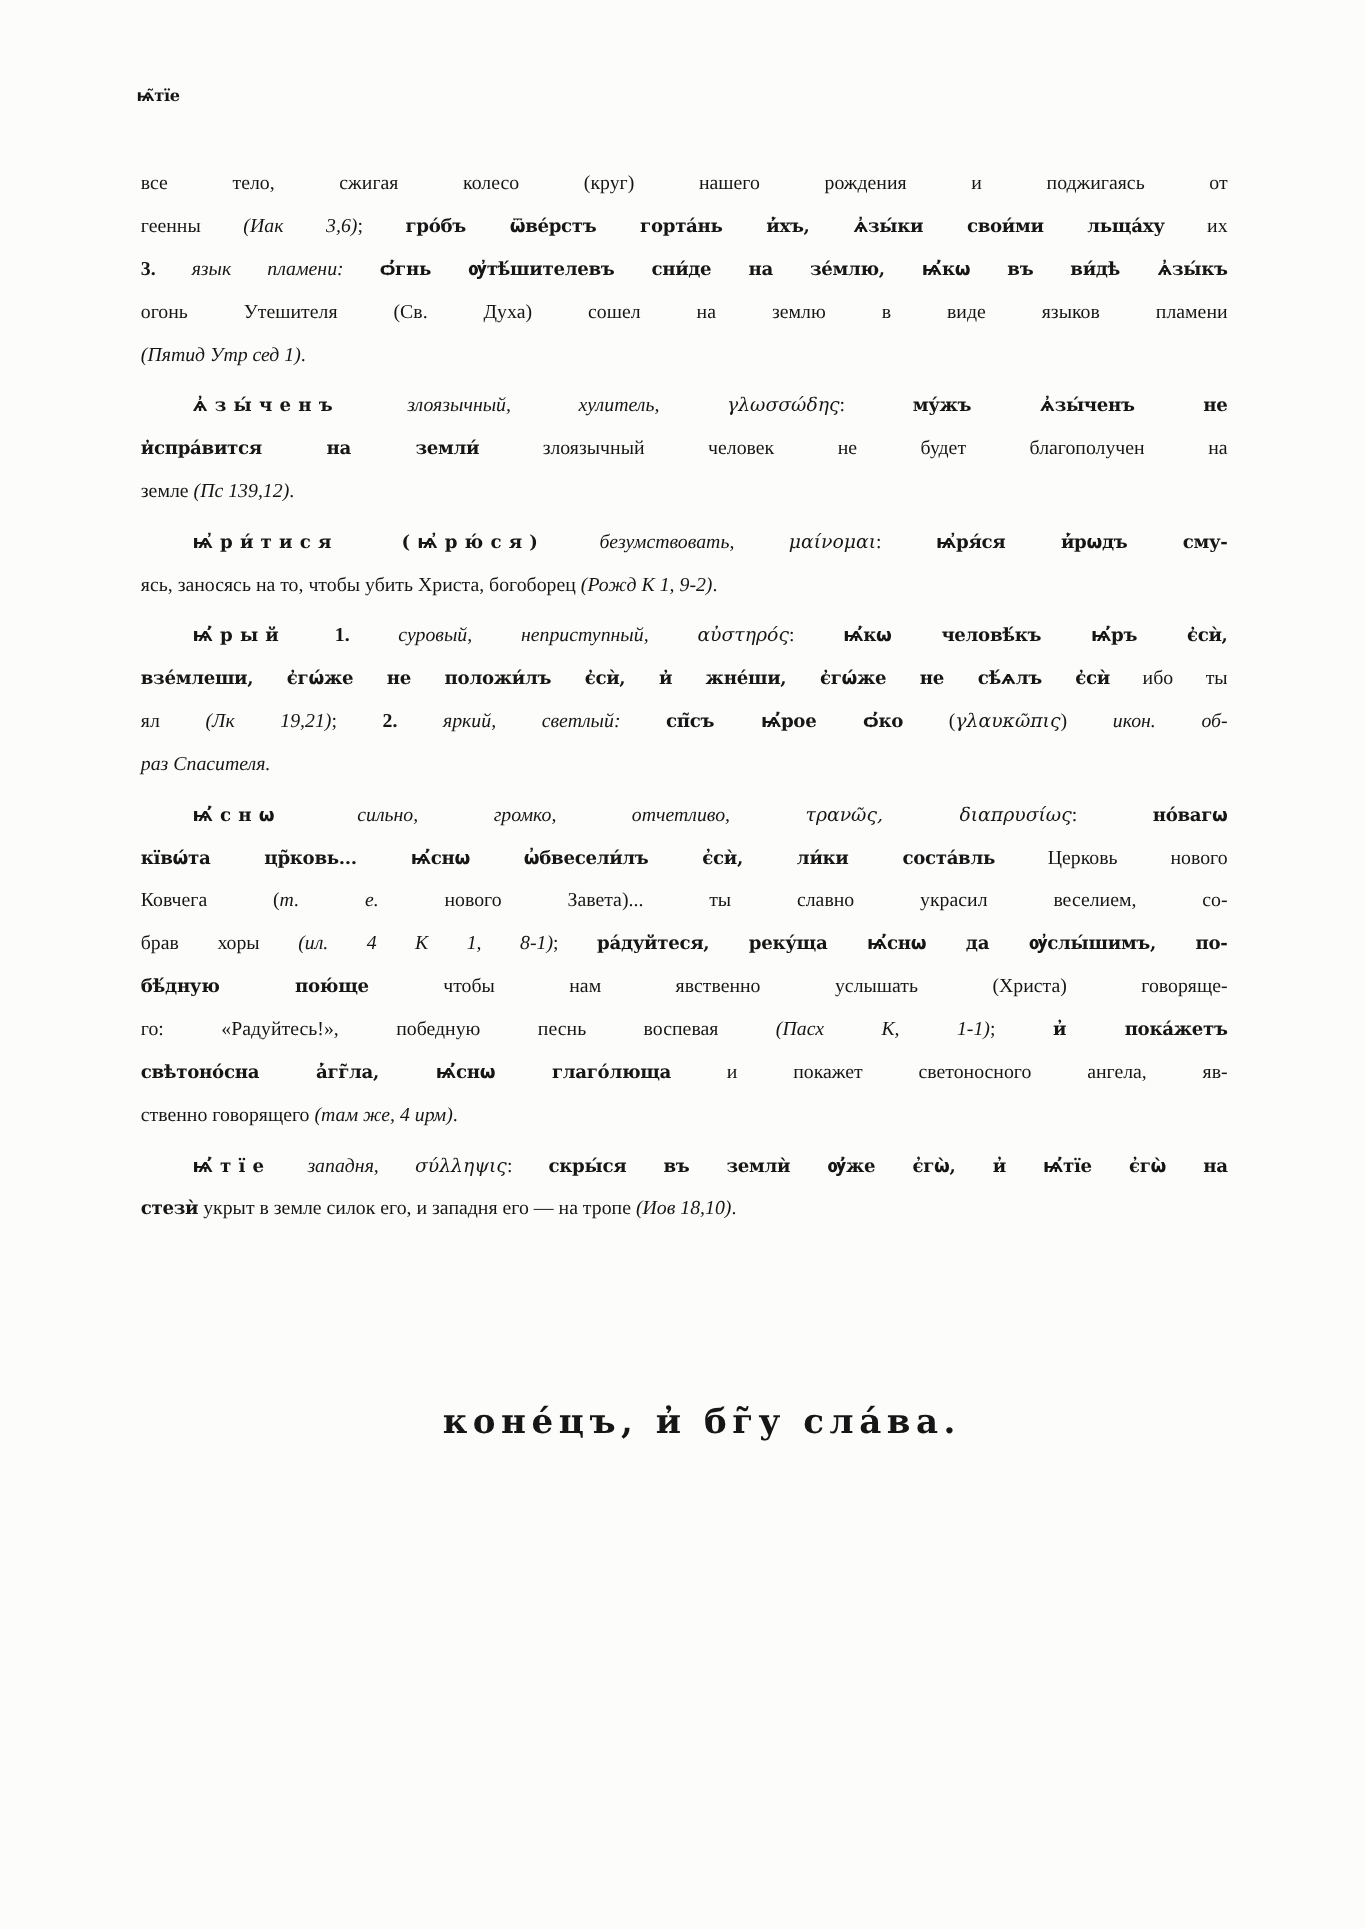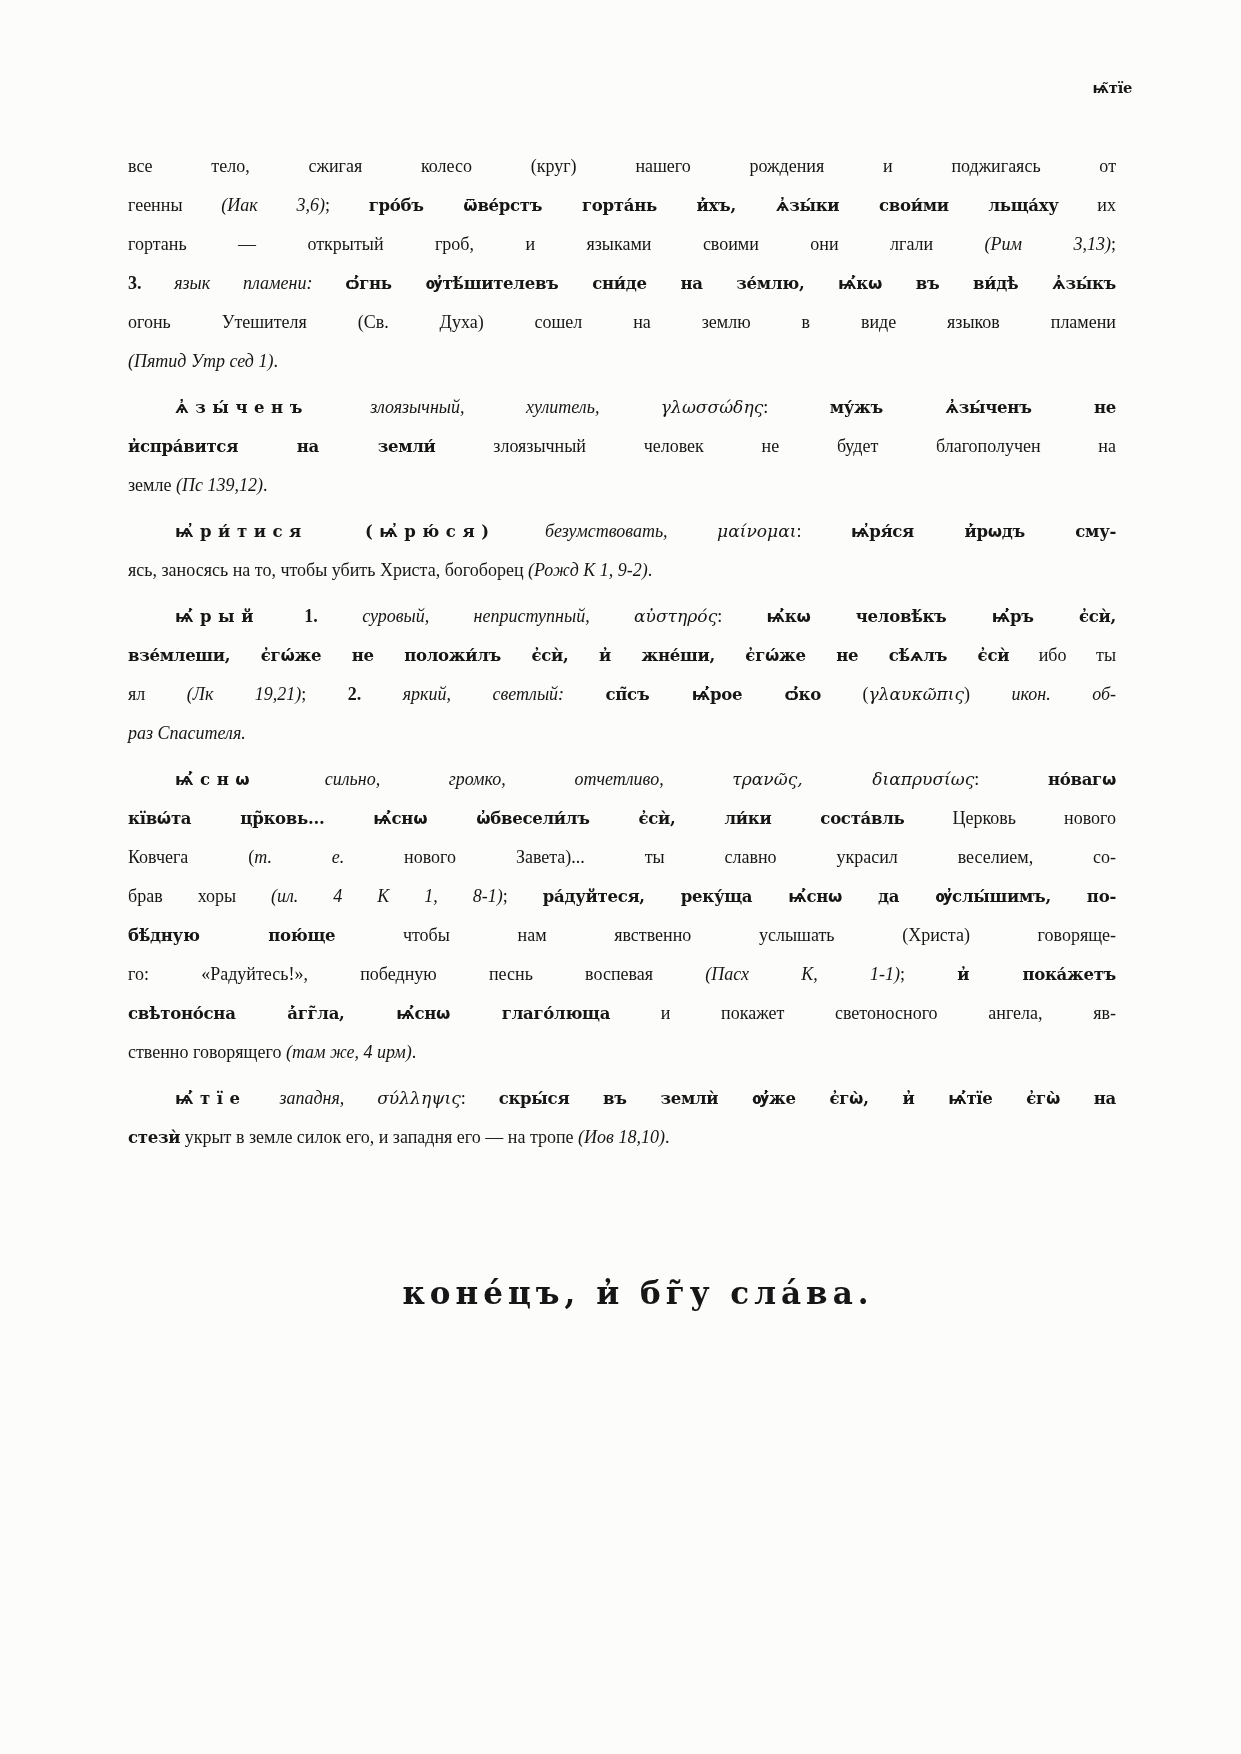--- a/index.html
+++ b/index.html
@@ -5,22 +5,21 @@
   html,body { margin:0; padding:0; }
   body {
     width:1241px; height:1754px;
     background:#fcfcfa;
     position:relative;
     font-family:"Liberation Serif","DejaVu Serif",serif;
     color:#161616;
     overflow:hidden;
   }
   .running-head {
-    position:absolute; top:70px; left:144px; width:988px;
-    text-align:right;
+    position:absolute; top:70px; left:124px; width:988px;
     font-size:29px; line-height:36px;
   }
   .text-block {
     position:absolute; top:147px; left:128px; width:988px;
   }
   .line {
     font-size:18px;
     height:39px; line-height:39px;
     text-align:justify;
     text-align-last:justify;
@@ -61,21 +60,20 @@
   }
 </style>
 </head>
 <body>
 
 <div class="running-head cs">ѩ̃тїе</div>
 
 <div class="text-block">
     <div class="line"><span class="s-r">все тело, сжигая колесо (круг) нашего рождения и поджигаясь от</span></div>
     <div class="line"><span class="s-r">геенны </span><span class="s-i">(Иак 3,6)</span><span class="s-r">; </span><span class="s-c">гро́бъ ѿве́рстъ горта́нь и̓́хъ, ѧ̓зы́ки свои́ми льща́ху</span><span class="s-r"> их</span></div>
-    <div class="line"><span class="s-r">гортань — открытый гроб, и языками своими они лгали </span><span class="s-i">(Рим 3,13)</span><span class="s-r">;</span></div>
     <div class="line"><span class="s-n">3. </span><span class="s-i">язык пламени: </span><span class="s-c">ѻ̓́гнь ѹ̓тѣ́шителевъ сни́де на зе́млю, ѩ̓́кѡ въ ви́дѣ ѧ̓зы́къ</span></div>
     <div class="line"><span class="s-r">огонь Утешителя (Св. Духа) сошел на землю в виде языков пламени</span></div>
     <div class="line last"><span class="s-i">(Пятид Утр сед 1)</span><span class="s-r">.</span></div>
     <div class="line ind gap"><span class="s-h">ѧ̓зы́ченъ</span><span class="s-r">  </span><span class="s-i">злоязычный, хулитель, </span><span class="s-g">γλωσσώδης</span><span class="s-r">: </span><span class="s-c">му́жъ ѧ̓зы́ченъ не</span></div>
     <div class="line"><span class="s-c">и̓спра́вится на земли́</span><span class="s-r"> злоязычный человек не будет благополучен на</span></div>
     <div class="line last"><span class="s-r">земле </span><span class="s-i">(Пс 139,12)</span><span class="s-r">.</span></div>
     <div class="line ind gap"><span class="s-h">ѩ̓ри́тися (ѩ̓рю́ся)</span><span class="s-r">  </span><span class="s-i">безумствовать, </span><span class="s-g">μαίνομαι</span><span class="s-r">: </span><span class="s-c">ѩ̓ря́ся и̓́рѡдъ сму-</span></div>
     <div class="line last"><span class="s-r">ясь, заносясь на то, чтобы убить Христа, богоборец </span><span class="s-i">(Рожд К 1, 9-2)</span><span class="s-r">.</span></div>
     <div class="line ind gap"><span class="s-h">ѩ̓́рый</span><span class="s-r">  </span><span class="s-n">1. </span><span class="s-i">суровый, неприступный, </span><span class="s-g">αὐστηρός</span><span class="s-r">: </span><span class="s-c">ѩ̓́кѡ человѣ́къ ѩ̓́ръ є̓сѝ,</span></div>
     <div class="line"><span class="s-c">взе́млеши, є̓гѡ́же не положи́лъ є̓сѝ, и̓ жне́ши, є̓гѡ́же не сѣ́ѧлъ є̓сѝ</span><span class="s-r"> ибо ты</span></div>

